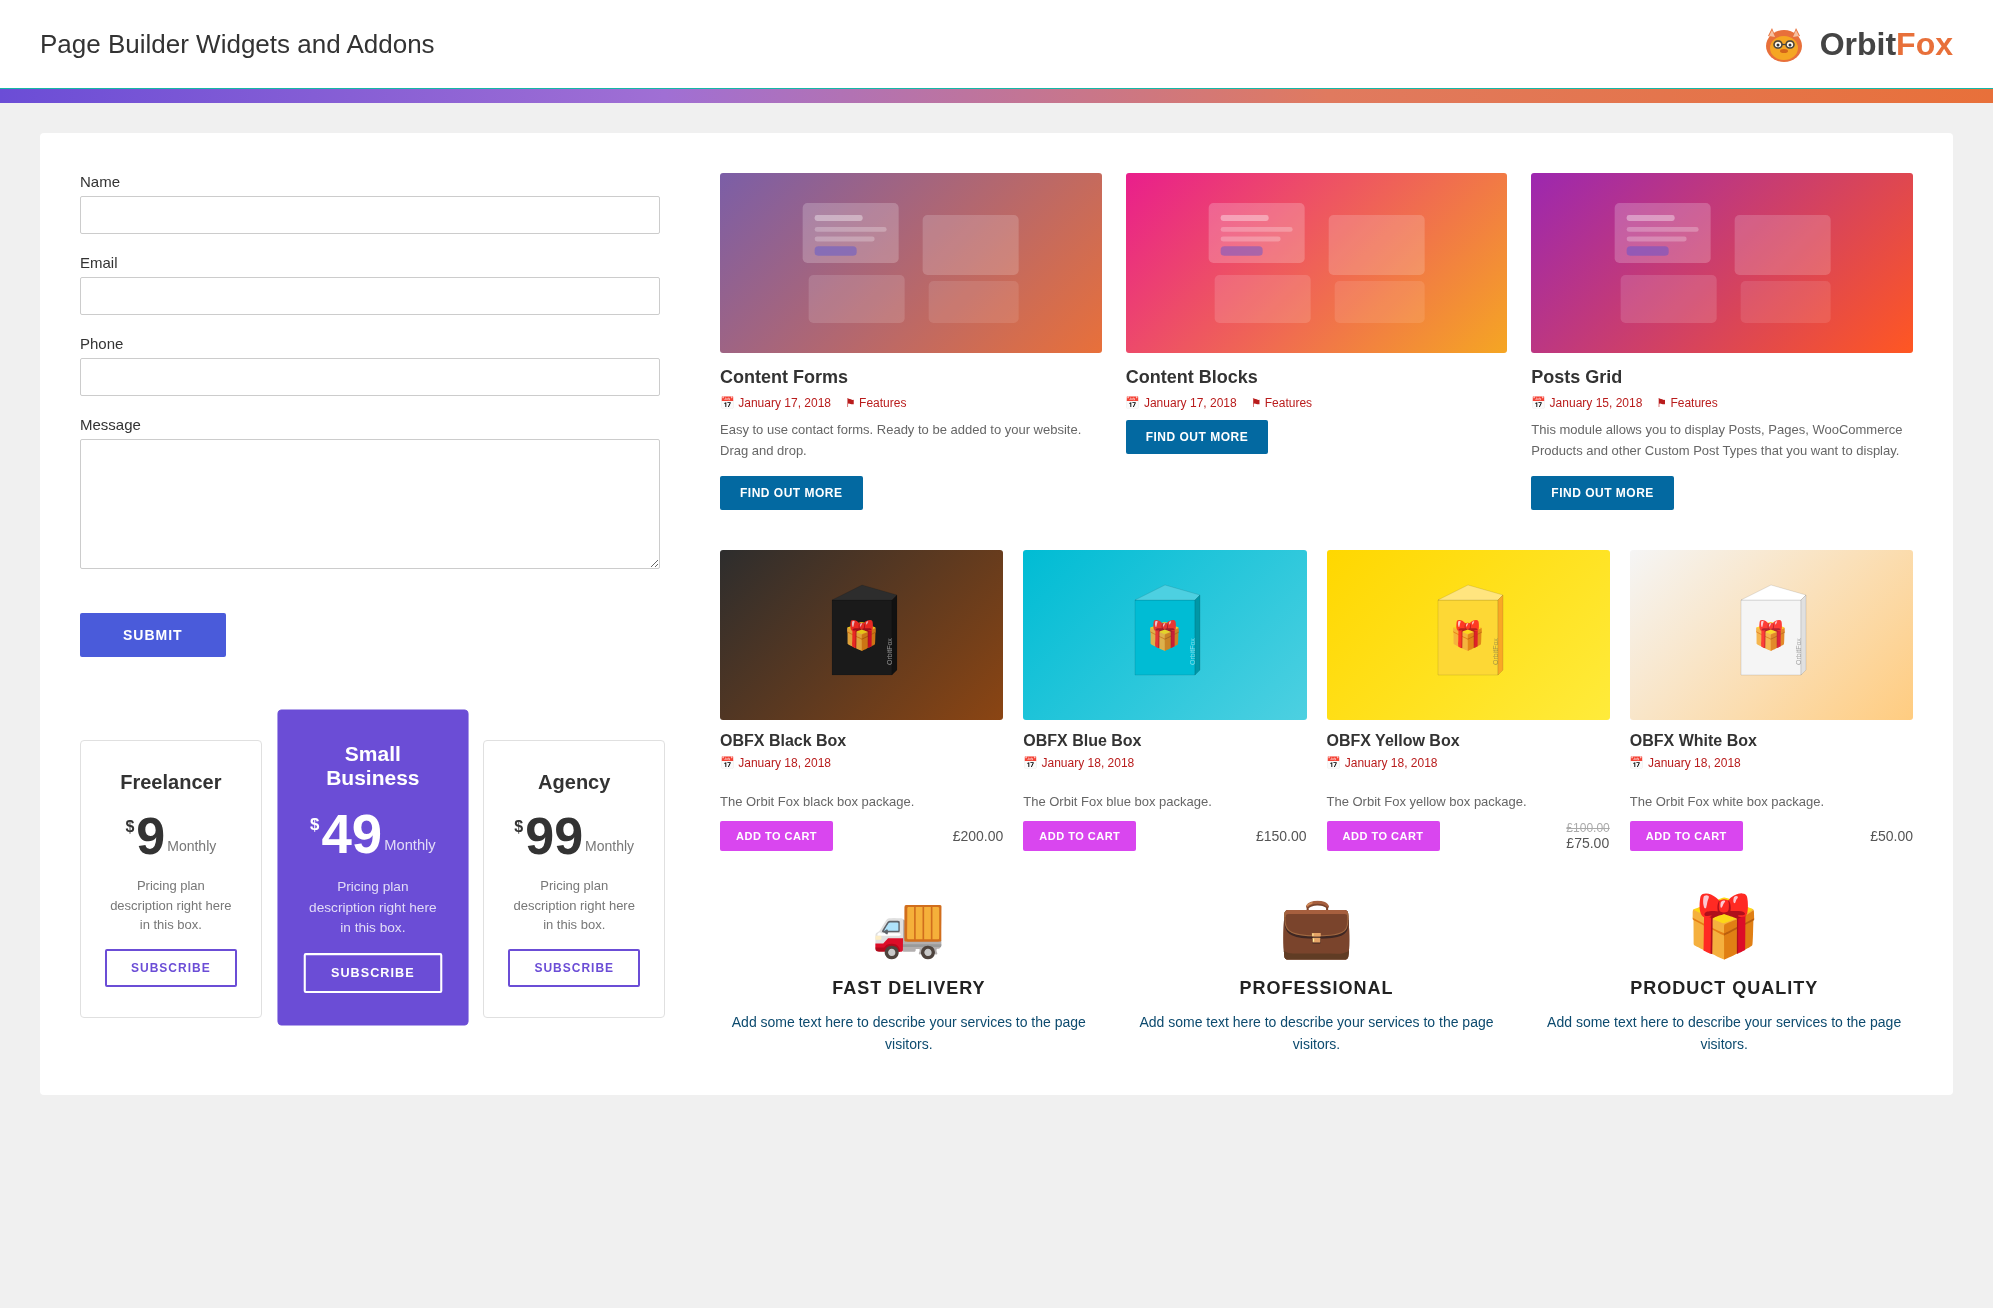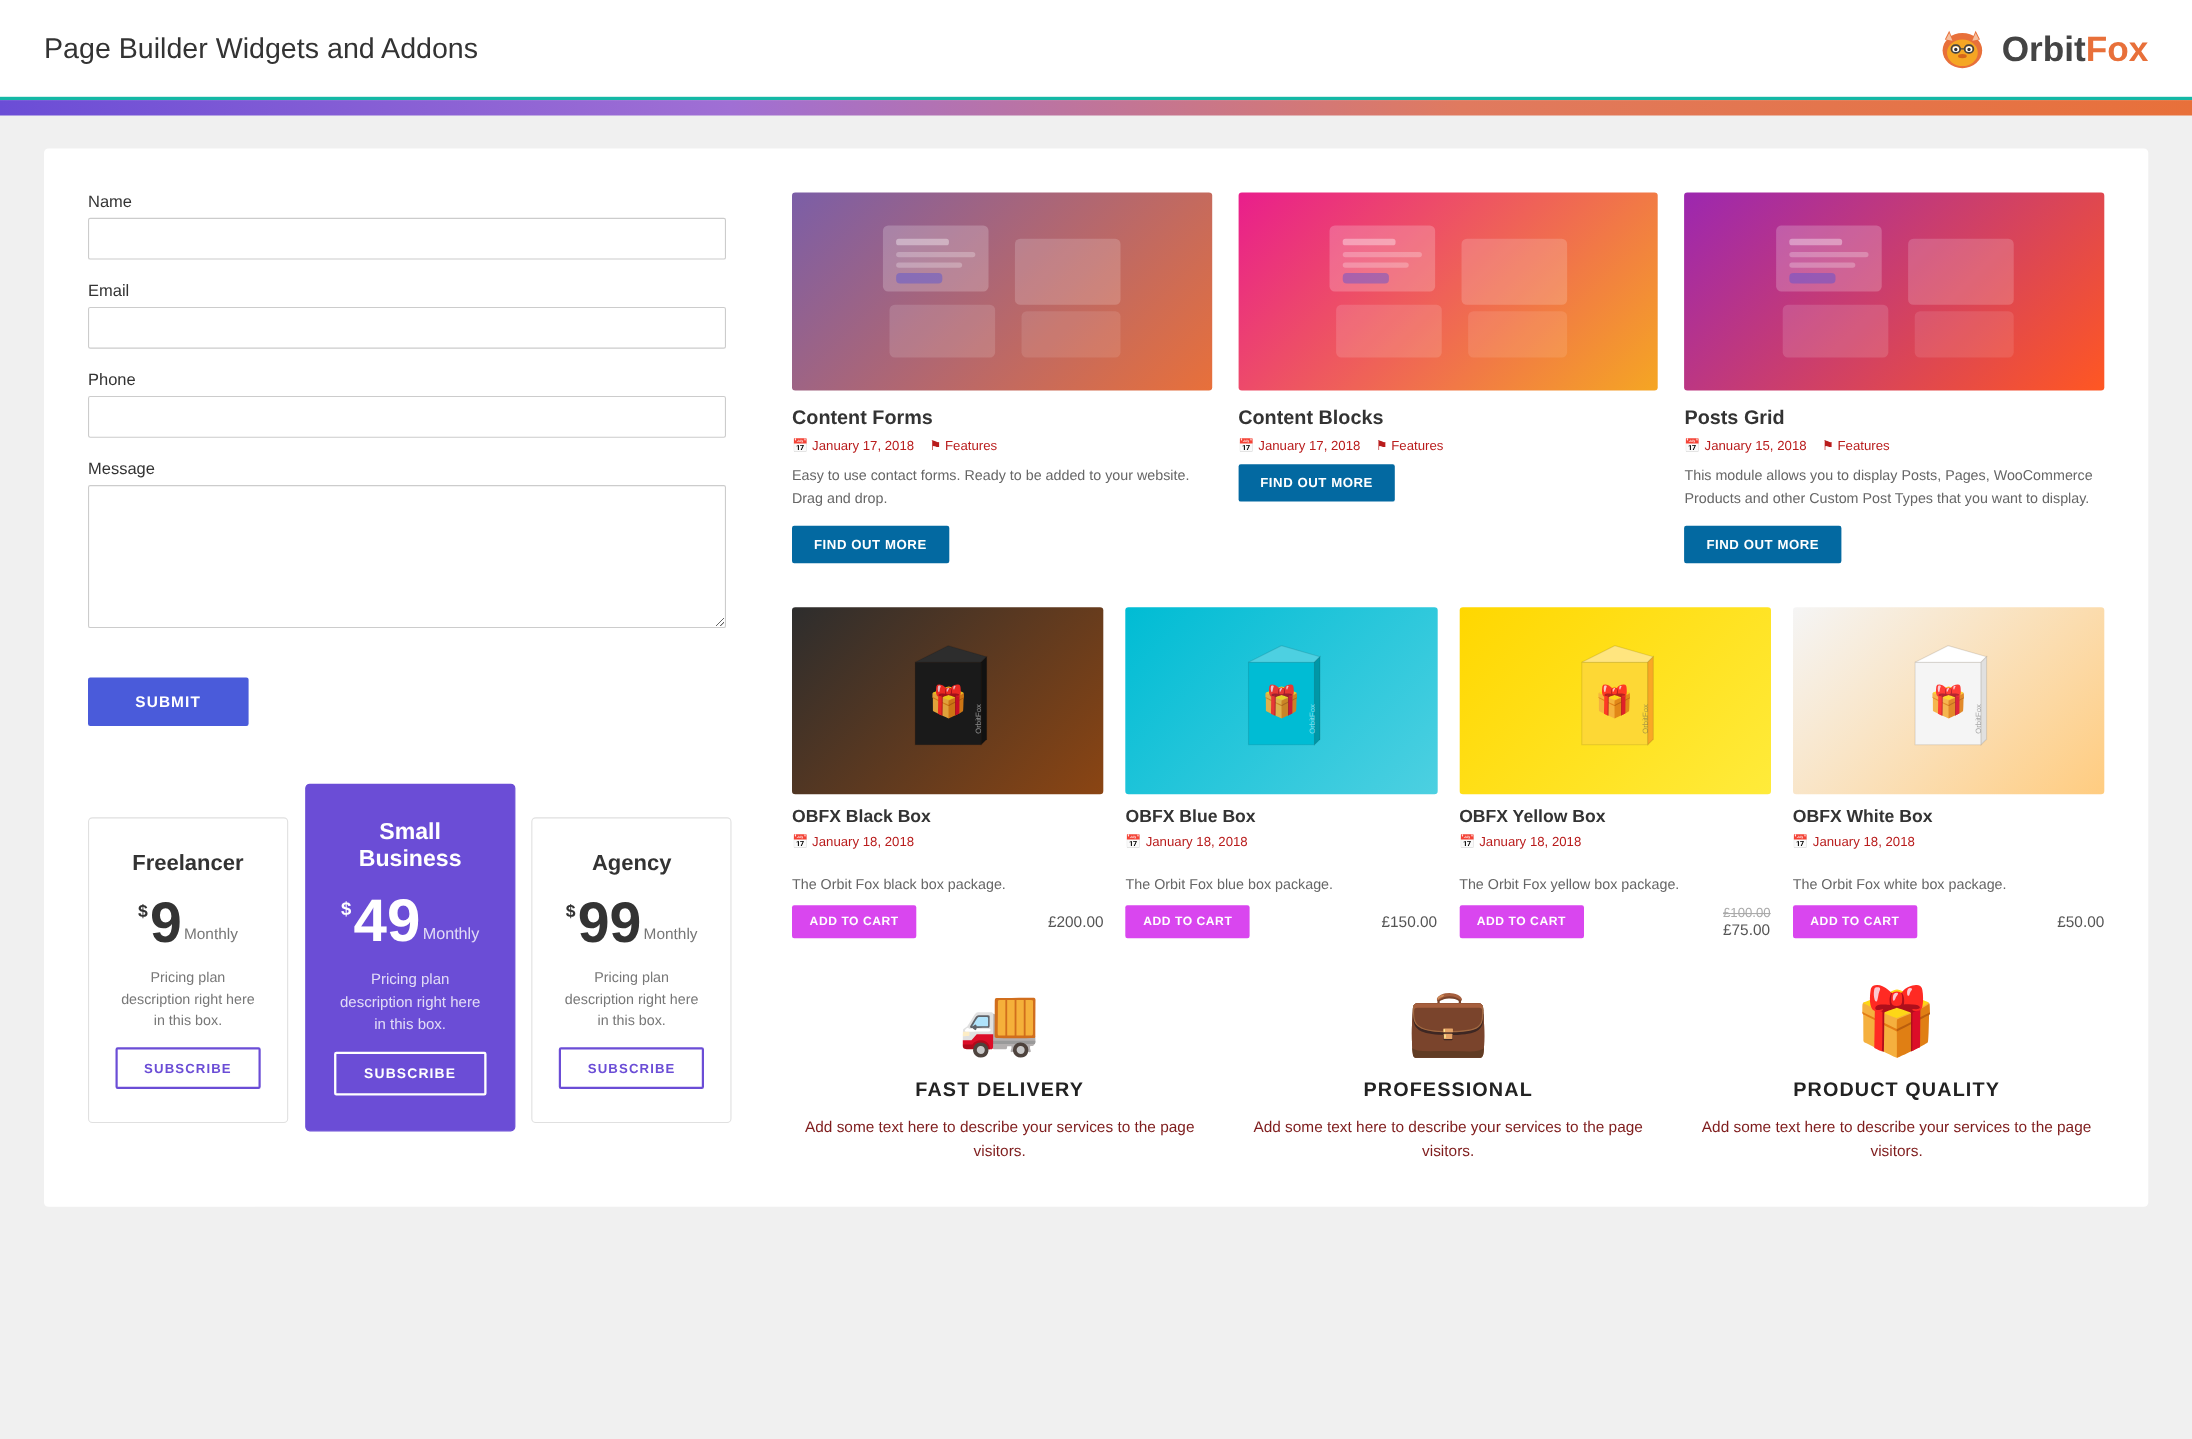--- a/index.html
+++ b/index.html
@@ -5,21 +5,21 @@
     * { box-sizing: border-box; margin: 0; padding: 0; }
     body { font-family: 'Segoe UI', Arial, sans-serif; background: #f0f0f0; width: 1993px; min-height: 1308px; }
 
     
     .header {
       background: #fff;
       padding: 18px 40px;
       display: flex;
       align-items: center;
       justify-content: space-between;
-      border-bottom: 3px solid #14b8a6;
+      border-bottom: 1px solid #14b8a6;
     }
     .header-title { font-size: 26px; color: #333; font-weight: 400; }
     .logo-area { display: flex; align-items: center; gap: 10px; }
     .logo-text { font-size: 32px; font-weight: 700; }
     .logo-orbit { color: #444; }
     .logo-fox { color: #e8703a; }
     .logo-icon { width: 52px; height: 52px; }
 
     
     .gradient-bar {
@@ -172,21 +172,21 @@
     }
     .product-price { font-size: 14px; color: #555; }
     .product-price .old-price { text-decoration: line-through; color: #aaa; font-size: 12px; display: block; text-align: right; }
     .product-price .new-price { color: #555; }
 
     
     .features-section { display: grid; grid-template-columns: repeat(3, 1fr); gap: 30px; text-align: center; }
     .feature-item { }
     .feature-icon { font-size: 60px; margin-bottom: 16px; color: #222; }
     .feature-title { font-size: 18px; font-weight: 700; color: #222; letter-spacing: 1px; margin-bottom: 12px; }
-    .feature-desc { font-size: 14px; color: #7f1d1d; line-height: 1.6; }
+    .feature-desc { font-size: 14px; color: #0c4a6e; line-height: 1.6; }
 
     
     .thumb-cf { background: linear-gradient(135deg, #7b5ea7, #e8703a); }
     .thumb-cb { background: linear-gradient(135deg, #e91e8c, #f5a623); }
     .thumb-pg { background: linear-gradient(135deg, #9c27b0, #ff5722); }
 
     .thumb-black { background: linear-gradient(135deg, #2d2d2d, #8b4513); }
     .thumb-blue { background: linear-gradient(135deg, #00bcd4, #4dd0e1); }
     .thumb-yellow { background: linear-gradient(135deg, #ffd700, #ffeb3b); }
     .thumb-white { background: linear-gradient(135deg, #f5f5f5, #ffcc80); }

